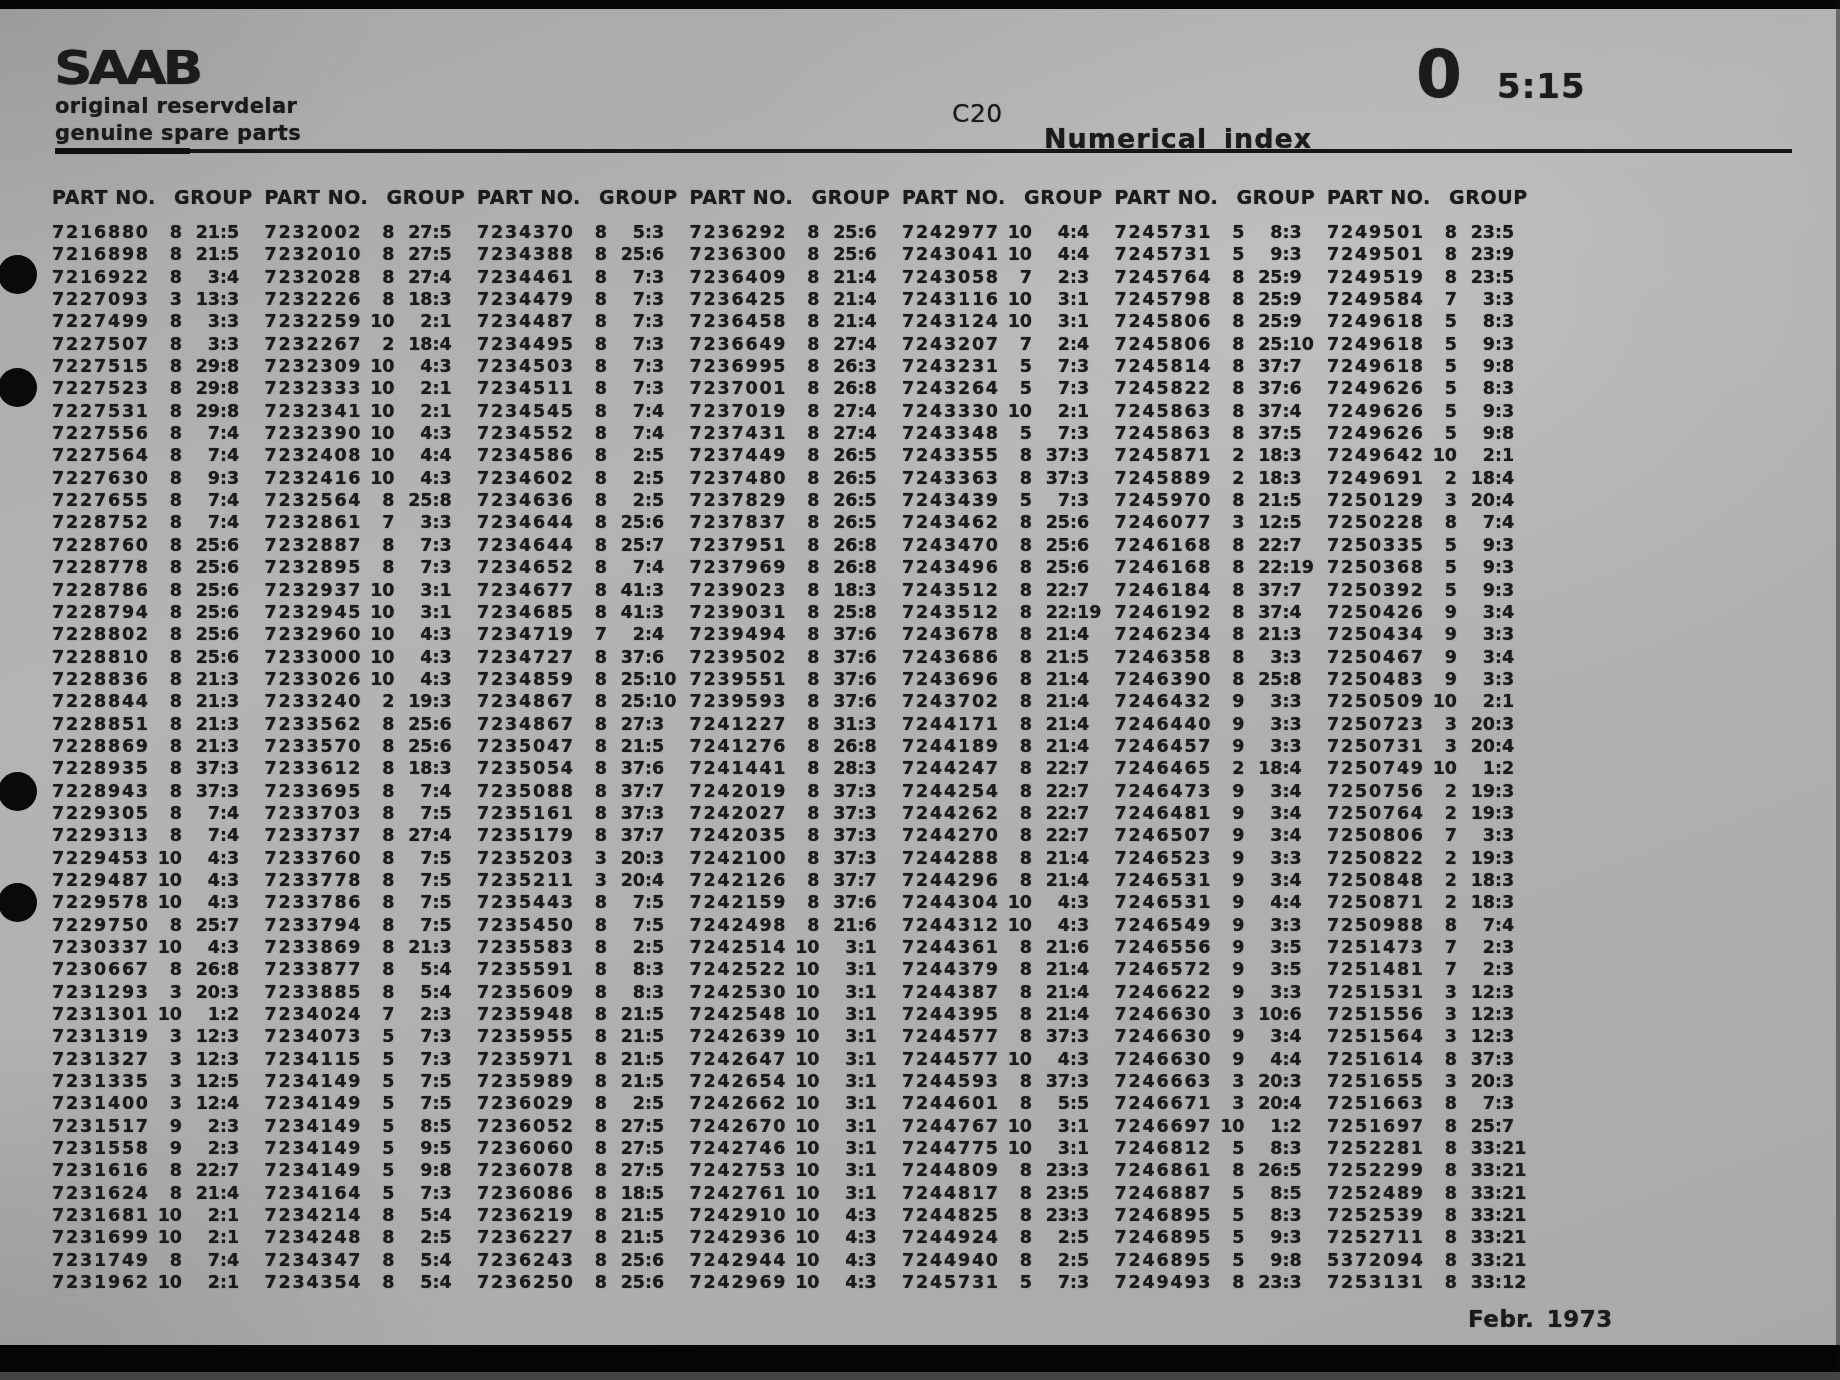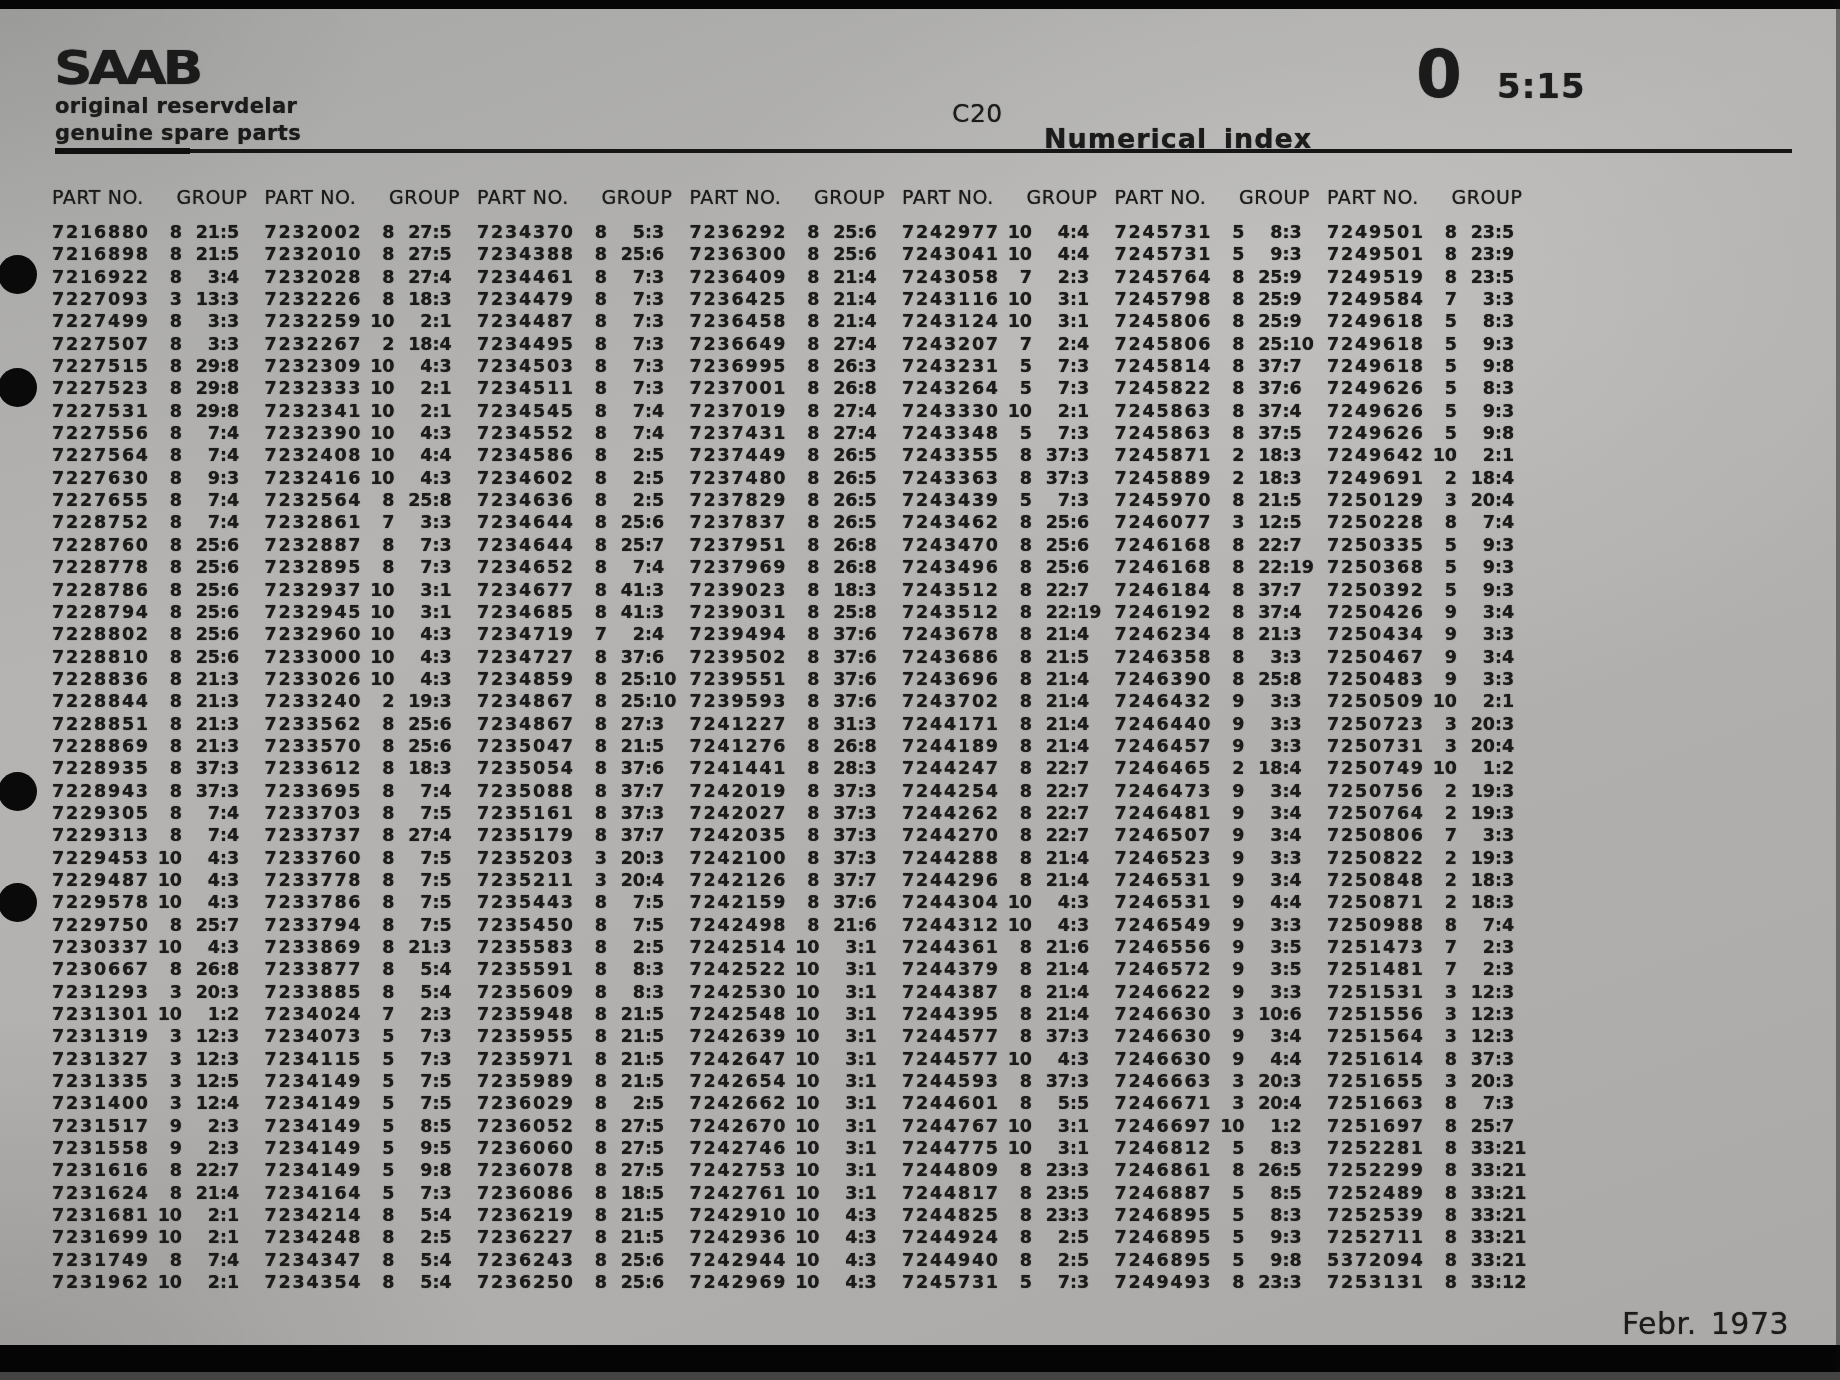--- a/index.html
+++ b/index.html
@@ -27,30 +27,30 @@
   .tag2{position:absolute;left:55px;top:121px;font-size:21px;font-weight:bold;letter-spacing:.4px;}
   .rule{position:absolute;left:55px;top:149px;width:1737px;height:4px;background:#161616;}
   .rule-accent{position:absolute;left:55px;top:148px;width:135px;height:6px;background:#101010;}
   .code{position:absolute;left:952px;top:99px;font-size:25px;font-weight:normal;letter-spacing:.5px;}
   .title{position:absolute;left:1044px;top:96px;font-size:27px;font-weight:bold;letter-spacing:1px;word-spacing:6px;margin-top:27px;}
   .pagenum{position:absolute;left:1416px;top:36px;font-size:66px;font-weight:bold;}
   .pageref{position:absolute;left:1497px;top:66px;font-size:34px;font-weight:bold;letter-spacing:1px;}
   
   .table{position:absolute;left:52px;top:186px;display:grid;grid-template-columns:repeat(7,212.5px);}
   .col{width:198px;}
-  .colhead{display:flex;width:198px;font-size:19px;font-weight:normal;letter-spacing:.6px;margin-bottom:13px;}
+  .colhead{display:flex;width:198px;font-size:19px;font-weight:bold;letter-spacing:.6px;margin-bottom:13px;}
   .colhead .ph{flex:0 0 122px;}
   .colhead .gh{flex:1 1 auto;text-align:center;}
   .row{display:flex;width:198px;line-height:22.35px;font-size:17.5px;font-weight:bold;white-space:nowrap;}
   .part{flex:0 0 104px;letter-spacing:1.8px;}
   .pre{flex:0 0 26px;text-align:right;}
   .gnum{flex:0 0 38px;text-align:right;}
   .gsuf{flex:0 0 30px;text-align:left;}
   
-  .date{position:absolute;left:1622px;top:1306px;font-size:30px;font-weight:normal;letter-spacing:.5px;word-spacing:4px;}
+  .date{position:absolute;left:1468px;top:1306px;font-size:23px;font-weight:bold;letter-spacing:.5px;word-spacing:4px;}
 </style>
 </head>
 <body>
 
 <div class="page">
   <div class="edge-top"></div>
 
   <div class="hole h1"></div>
   <div class="hole h2"></div>
   <div class="hole h3"></div>

